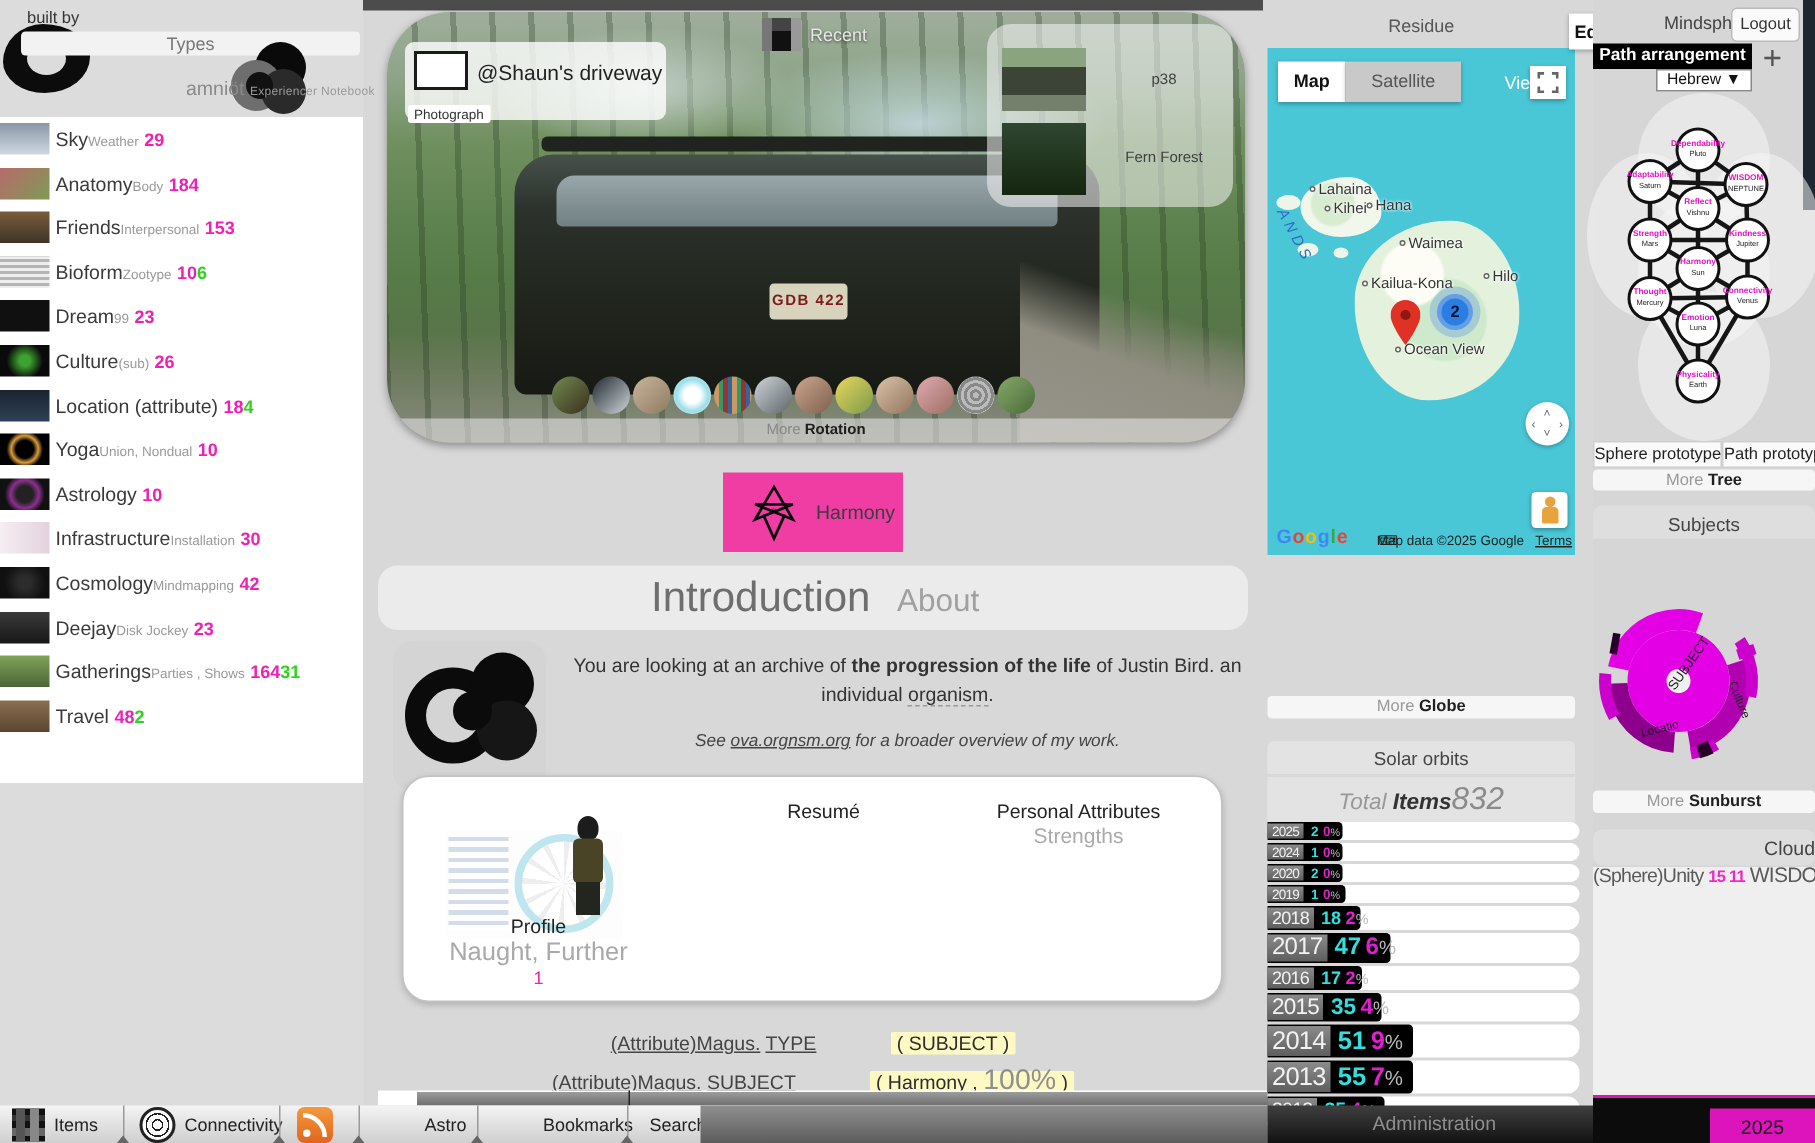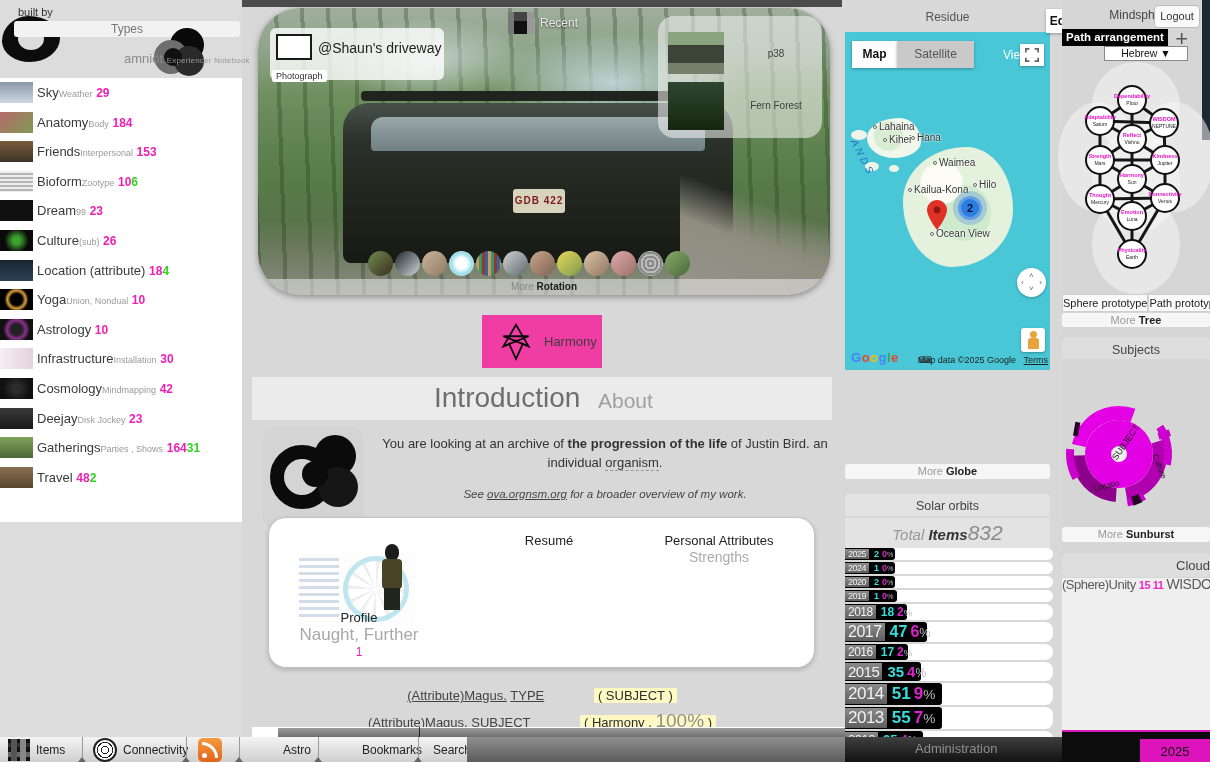--- a/index.html
+++ b/index.html
@@ -63,21 +63,21 @@
   .avatar-row { position:absolute; left:110px; top:243px; width:420px; display:flex; gap:2px; }
   .avatar-row .av { width:25px; height:25px; border-radius:50%; flex:0 0 auto; }
   .photo-foot { position:absolute; left:0; bottom:0; width:572px; height:16px; background:rgba(235,235,235,.55);
     text-align:center; font-size:10px; color:#888; line-height:15px; }
   .photo-foot b { color:#1d1d1d; font-weight:bold; }
 
   .harmony-badge { position:absolute; left:482px; top:315px; width:120px; height:53px; background:#ef3da4; display:flex; align-items:center; }
   .hex-icon { margin-left:16px; width:36px; height:44px; }
   .harmony-badge span { margin-left:10px; font-size:13px; color:#3d3d3d; }
 
-  .intro-bar { position:absolute; left:252px; top:377px; width:580px; height:43px; background:#ebebeb; border-radius:0; }
+  .intro-bar { position:absolute; left:252px; top:377px; width:580px; height:43px; background:#ebebeb; border-radius:13px; }
   .intro-bar .big { position:absolute; left:182px; top:5px; font-size:28px; color:#6e6e6e; }
   .intro-bar .sub { position:absolute; left:346px; top:12px; font-size:21px; color:#a0a0a0; }
 
   .blob-logo-lg { position:absolute; left:262px; top:427px; width:102px; height:101px; background:#d4d4d4; border-radius:14px; }
   .blob-logo-lg i { position:absolute; border-radius:50%; }
   .blob-logo-lg .b1 { left:8px; top:18px; width:64px; height:64px; border:14px solid #0b0b0b; background:transparent; }
   .blob-logo-lg .b2 { left:52px; top:8px; width:42px; height:42px; background:#0b0b0b; }
   .blob-logo-lg .b3 { left:56px; top:40px; width:40px; height:40px; background:#161616; }
   .blob-logo-lg .b4 { left:40px; top:34px; width:26px; height:26px; background:#0b0b0b; }
 
@@ -165,21 +165,21 @@
   .ypct { color:#e01fd0; font-weight:bold; }
   .ypu { color:#bbb; font-weight:normal; font-size:.8em; }
 
   
   #mind-col { position:absolute; left:1062px; top:0; width:148px; height:762px; background:#d6d6d6; }
   .dark-sliver { position:absolute; right:0; top:0; width:8px; height:140px; background:#1d2631; }
   .mind-h { position:absolute; left:0; top:8px; width:110px; text-align:right; font-size:12px; color:#444; }
   .logout-btn { position:absolute; right:10px; top:5px; width:46px; height:23px; background:#fafafa; border:1px solid #bbb; border-radius:4px; font-size:11px; color:#333; text-align:center; line-height:21px; cursor:pointer; }
   .plus-btn { position:absolute; right:22px; top:26px; font-size:22px; color:#555; cursor:pointer; }
   .patharr-bar { position:absolute; left:0; top:29px; width:106px; height:17px; background:#000; color:#fff; font-weight:bold; font-size:11.5px; text-align:center; line-height:17px; white-space:nowrap; }
-  .hebrew-select { position:absolute; left:42px; top:46px; width:84px; height:15px; background:#fff; border:1px solid #888; font-size:10.5px; color:#111; text-align:center; line-height:13px; cursor:pointer; }
+  .hebrew-select { position:absolute; left:42px; top:46px; width:64px; height:15px; background:#fff; border:1px solid #888; font-size:10.5px; color:#111; text-align:center; line-height:13px; cursor:pointer; }
   #tree-wrap { position:absolute; left:2px; top:62px; width:144px; height:232px; }
   #tree-wrap .halo { position:absolute; border-radius:50%; background:rgba(245,245,245,.55); }
   .tnode { position:absolute; width:30px; height:30px; background:#fff; border:2px solid #111; border-radius:50%;
     display:flex; flex-direction:column; align-items:center; justify-content:center; text-align:center; cursor:pointer; }
   .tname { font-size:5.5px; font-weight:bold; color:#e513c3; line-height:1.05; }
   .tplanet { font-size:5px; color:#222; }
   .proto-tabs { position:absolute; left:0; top:294px; width:148px; display:flex; }
   .proto-tabs div { flex:1; background:#fafafa; border:1px solid #cfcfcf; font-size:11px; color:#222; text-align:center; line-height:16px; height:18px; cursor:pointer; white-space:nowrap; }
   .mb-tree { position:absolute; left:0; top:313px; width:148px; height:14px; line-height:14px; }
   .subjects-h { position:absolute; left:0; top:337px; width:148px; height:22px; background:#dedede; border-radius:6px 6px 0 0; text-align:center; font-size:12.5px; color:#444; line-height:26px; }
@@ -394,21 +394,21 @@
       <div class="island isl-s3"></div>
       <div class="island isl-big"></div>
       <div class="sea-label">ANDS</div>
       <div>
 
       <div class="town" style="left: 28px; top: 89px;"><i></i><span>Lahaina</span></div>
           <div class="town" style="left: 38px; top: 102px;"><i></i><span>Kihei</span></div>
           <div class="town" style="left: 66px; top: 100px;"><i></i><span>Hana</span></div>
           <div class="town" style="left: 88px; top: 125px;"><i></i><span>Waimea</span></div>
           <div class="town" style="left: 63px; top: 152px;"><i></i><span>Kailua-Kona</span></div>
-          <div class="town" style="left: 128px; top: 147px;"><i></i><span>Hilo</span></div>
+          <div class="town" style="left: 144px; top: 147px;"><i></i><span>Hilo</span></div>
           <div class="town" style="left: 85px; top: 196px;"><i></i><span>Ocean View</span></div>
         </div>
       <svg class="pin" viewBox="0 0 20 30">
         <path d="M10,0 C4.5,0 0,4.5 0,10 C0,17 10,30 10,30 C10,30 20,17 20,10 C20,4.5 15.5,0 10,0 Z" fill="#e03127"></path>
         <circle cx="10" cy="10" r="3.4" fill="#8f1812"></circle>
       </svg>
       <div class="cluster">2</div>
       <div class="map-btn btn-map">Map</div>
       <div class="map-btn btn-sat">Satellite</div>
       <div class="view-label">View</div>

